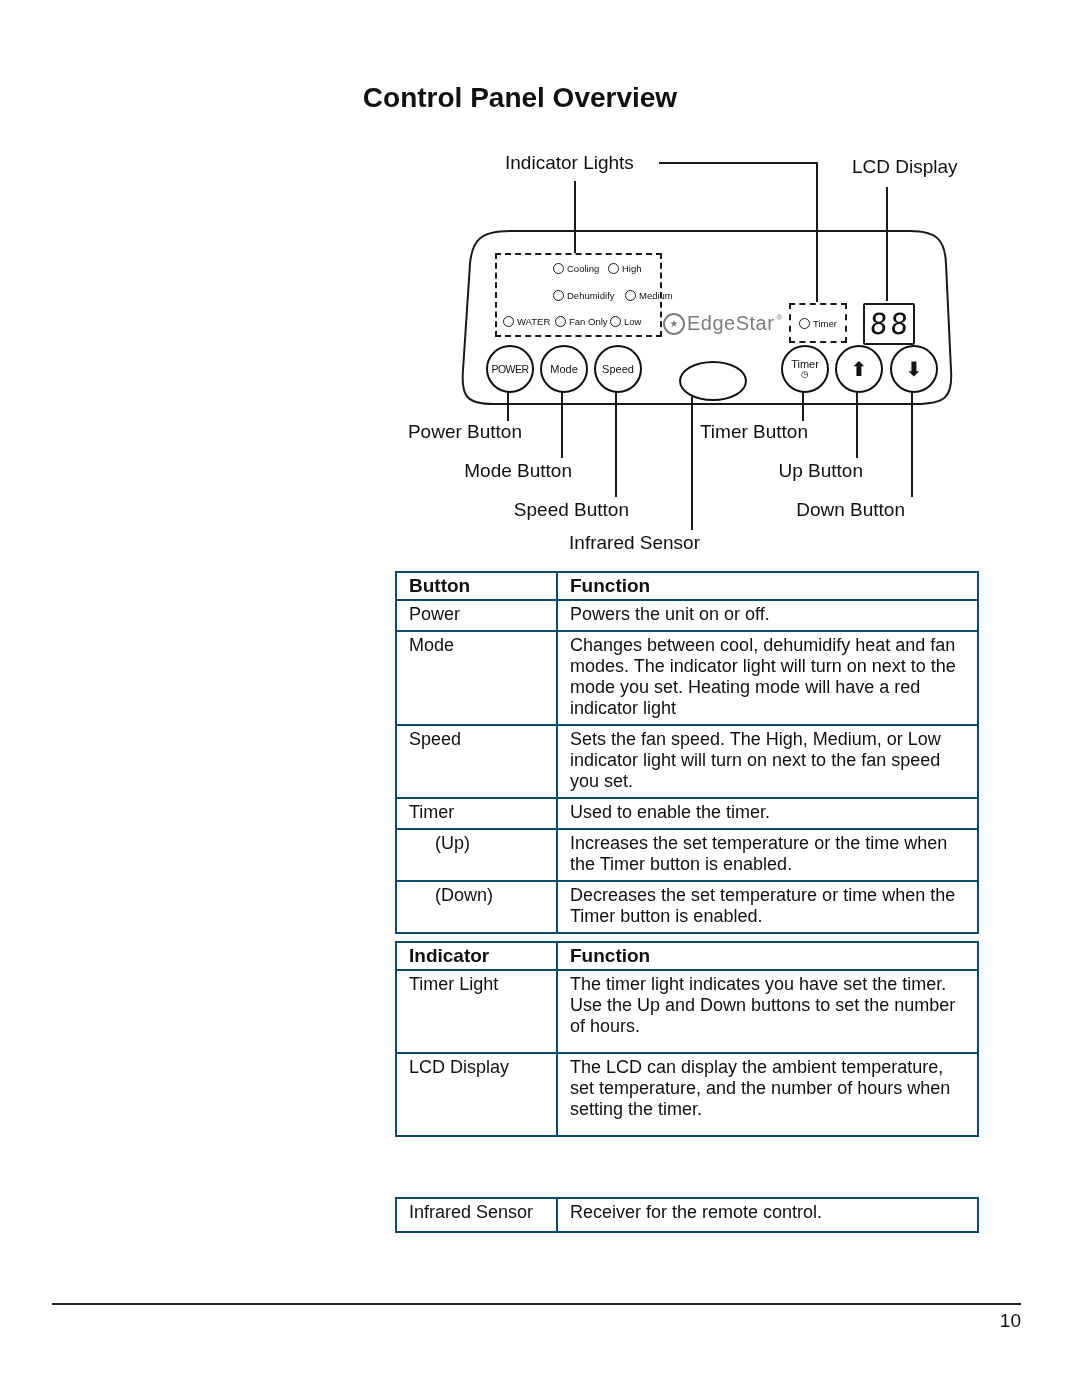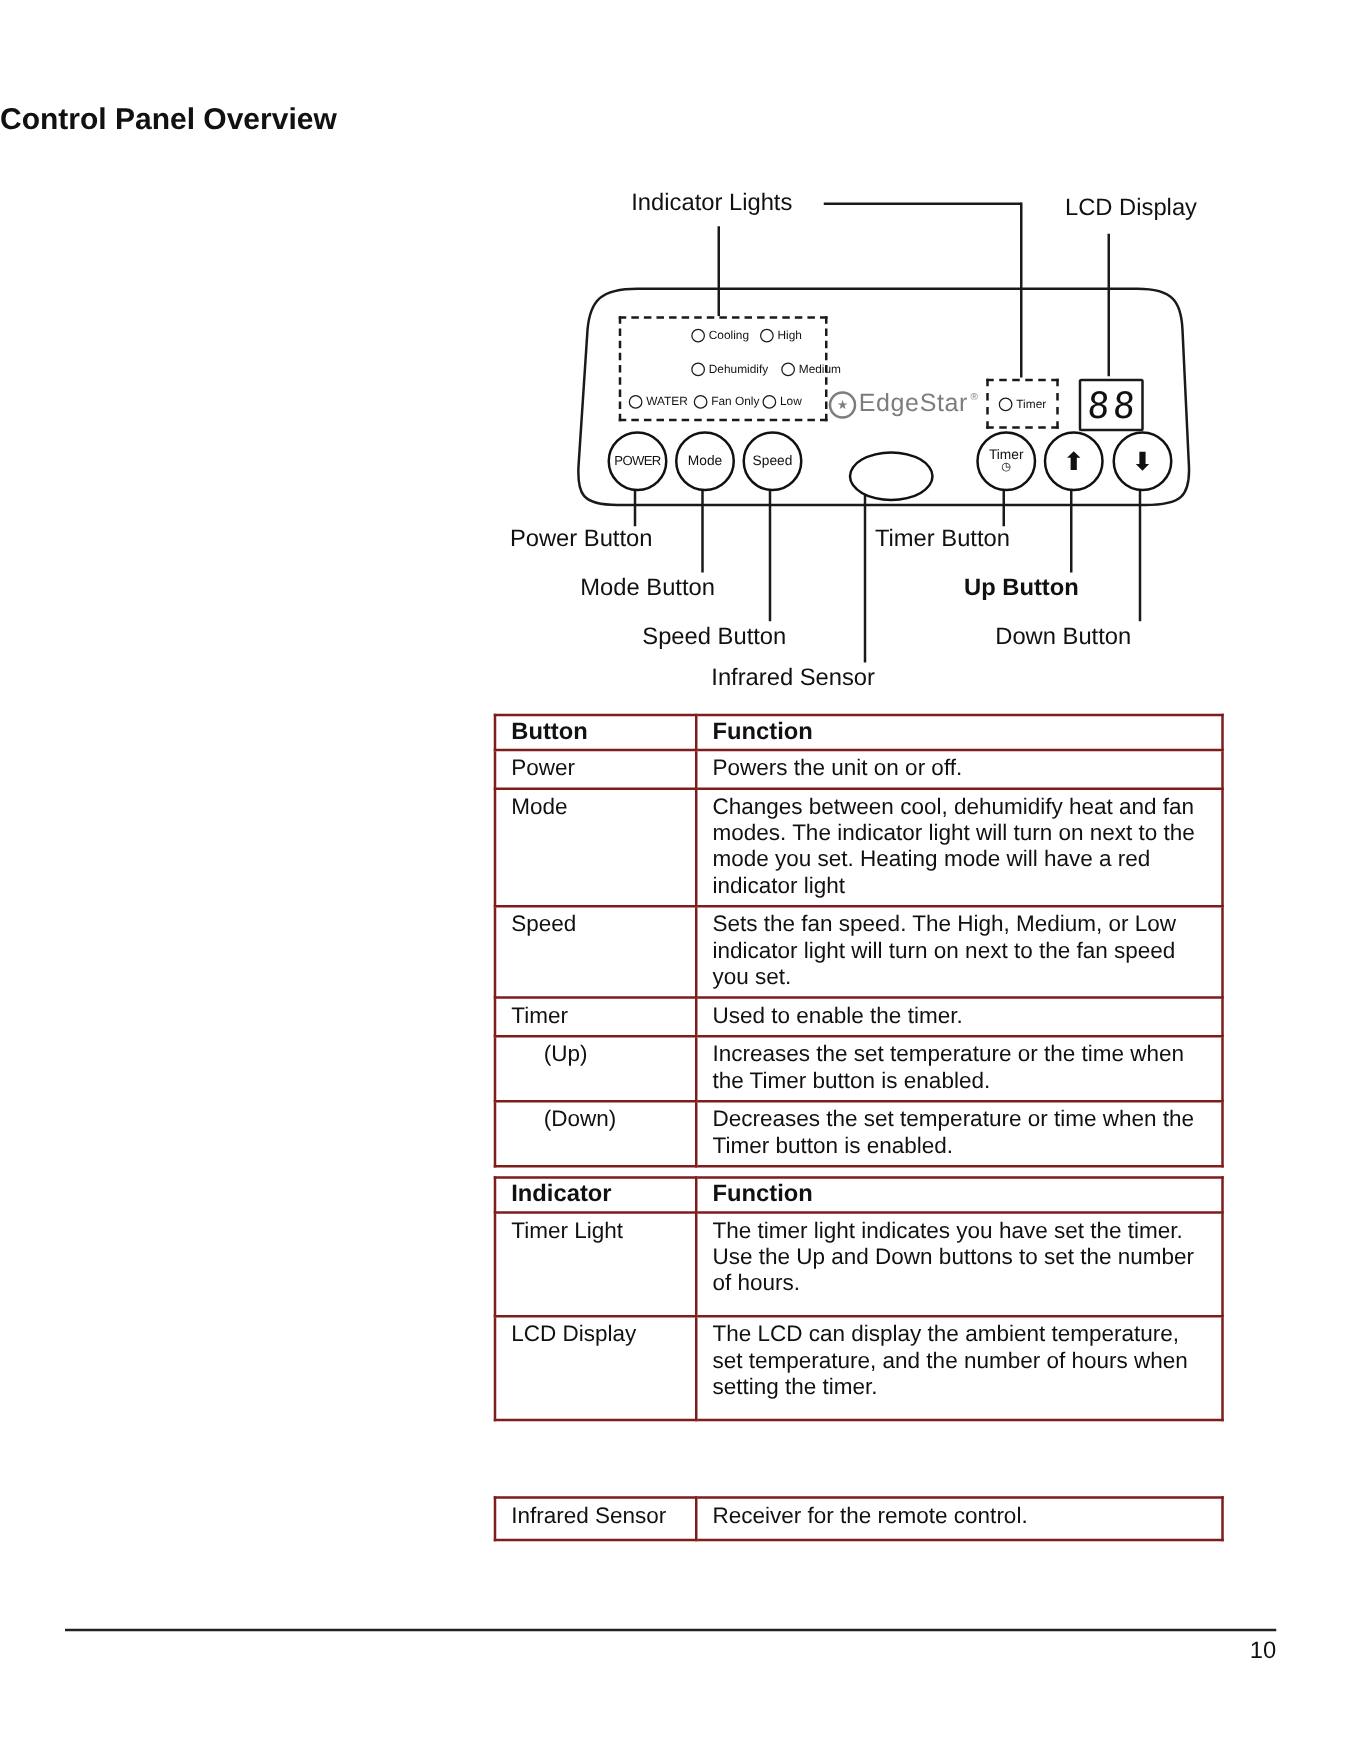--- a/index.html
+++ b/index.html
@@ -1,20 +1,20 @@
 <!DOCTYPE html>
 <html><head>
 <meta charset="utf-8">
 <style>
   html,body{margin:0;padding:0;background:#fff;}
   .page{position:relative;width:1080px;height:1397px;background:#fff;color:#111;
         font-family:"Liberation Sans", sans-serif;overflow:hidden;}
   
-  .title{position:absolute;top:82px;left:0;width:1040px;
-         font-size:24px;font-weight:bold;margin:0;}
+  .title{position:absolute;top:82px;left:0;width:1040px;text-align:center;
+         font-size:28px;font-weight:bold;margin:0;}
   
   .diagram{position:absolute;top:0;left:0;width:1080px;height:560px;}
   .lines{position:absolute;top:0;left:0;}
   .lines line{stroke:#1a1a1a;stroke-width:2;}
   .panel-outline{fill:#fff;stroke:#1a1a1a;stroke-width:2;}
   .lbl{position:absolute;font-size:19px;white-space:nowrap;}
   
   .dash-box{position:absolute;border:2px dashed #1a1a1a;background:#fff;text-align:right;}
   .ind-box{left:495px;top:253px;width:163px;height:80px;}
   .timer-box{left:789px;top:303px;width:54px;height:36px;
@@ -44,21 +44,21 @@
   .btn .cap{font-size:11px;}
   .btn.power .cap{font-size:10.5px;letter-spacing:-0.5px;}
   .clock{font-family:"DejaVu Sans", sans-serif;font-size:9px;margin-top:0px;}
   .arrow{font-family:"DejaVu Sans", sans-serif;font-size:20px;font-weight:bold;}
   .ir-oval{position:absolute;left:679px;top:361px;width:64px;height:36px;
        border:2.5px solid #111;border-radius:50%;background:#fff;}
   .lbl.rt{text-align:right;}
   
   .tbl{position:absolute;left:395px;border-collapse:collapse;width:584px;
        font-size:18px;line-height:21px;table-layout:fixed;background:#fff;}
-  .tbl th,.tbl td{border:2px solid #7f1d1d;vertical-align:top;
+  .tbl th,.tbl td{border:2px solid #0c4a6e;vertical-align:top;
        padding:3px 10px 5px 12px;text-align:left;font-weight:normal;}
   .tbl th{font-weight:bold;font-size:19px;padding:2px 10px 3px 12px;}
   .tbl .c1{width:137px;}
   .tbl td.indent{padding-left:38px;}
   .tbl td.pb12{padding-bottom:15px;}
   .tbl td.pb15{padding-bottom:15px;}
   .tbl td.pb8{padding-bottom:8px;}
   
   .foot-rule{position:absolute;left:52px;top:1303px;width:969px;height:2px;
        background:#222;}
@@ -160,21 +160,21 @@
     </div>
     <div class="btn" style="left:890px;top:345px;">
       <span class="arrow">⬇</span>
     </div>
 
     <span class="lbl rt" style="right:558px;top:421px;">Power Button</span>
     <span class="lbl rt" style="right:508px;top:460px;">Mode Button</span>
     <span class="lbl rt" style="right:451px;top:499px;">Speed Button</span>
     <span class="lbl rt" style="right:380px;top:532px;">Infrared Sensor</span>
     <span class="lbl rt" style="right:272px;top:421px;">Timer Button</span>
-    <span class="lbl rt" style="right:217px;top:460px;font-weight:bold;">Up Button</span>
+    <span class="lbl rt" style="right:217px;top:460px;">Up Button</span>
     <span class="lbl rt" style="right:175px;top:499px;">Down Button</span>
   </div>
 
   <table class="tbl" style="top:571px;">
     <thead>
       <tr>
         <th class="c1">Button</th>
         <th>Function</th>
       </tr>
     </thead>

